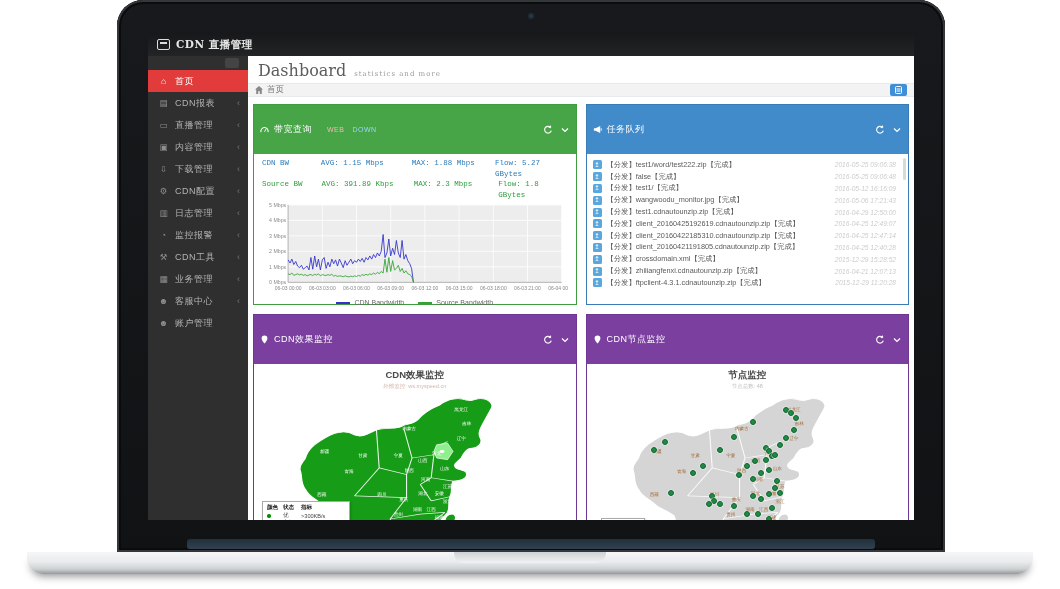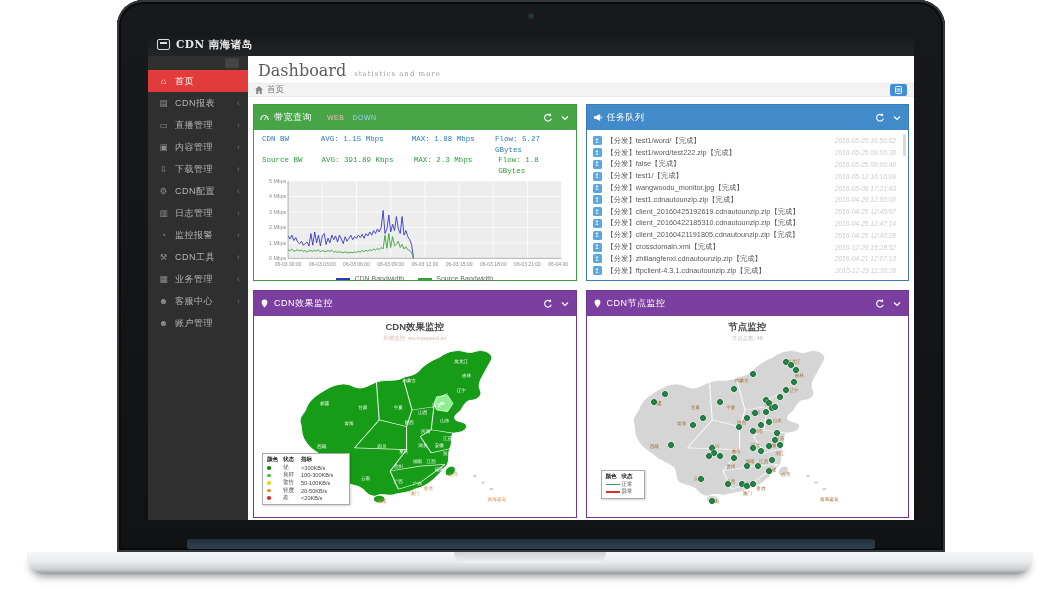--- a/index.html
+++ b/index.html
@@ -60,21 +60,21 @@
             display:flex;align-items:center;padding:0 7px;gap:4px;color:#777;font-size:8.5px;}
   .crumb-home{width:8px;height:8px;fill:#888;}
   .crumb-btn{margin-left:auto;width:17px;height:12px;background:#3f8fd8;border:none;border-radius:2px;
              display:flex;align-items:center;justify-content:center;padding:0;}
   .crumb-btn svg{width:7px;height:8px;}
 
   .content{padding:7px 5px;display:grid;grid-template-columns:1fr 1fr;gap:9px;flex:1;}
 
   
   .panel{border:1px solid;display:flex;flex-direction:column;background:#fff;min-width:0;}
-  .p-head{height:17px;display:flex;align-items:center;gap:5px;padding:4px 6px;color:#fff;flex:none;}
+  .p-head{height:17px;display:flex;align-items:center;gap:5px;padding:16px 6px;color:#fff;flex:none;}
   .p-title{font-size:9px;letter-spacing:.5px;}
   .p-ico{width:9px;height:9px;flex:none;}
   .p-actions{margin-left:auto;display:flex;gap:7px;align-items:center;}
   .p-actions button{background:none;border:none;padding:0;width:10px;height:10px;}
   .p-actions svg{width:10px;height:10px;display:block;}
   .panel.green{border-color:#3f9d3f;}  .panel.green  .p-head{background:#47a447;}
   .panel.blue{border-color:#3a7cb5;}   .panel.blue   .p-head{background:#418bca;}
   .panel.purple{border-color:#6f3693;} .panel.purple .p-head{background:#7b3fa0;}
   .bw-tabs{display:flex;gap:8px;margin-left:10px;}
   .bw-tab{font-size:7px;background:none;border:none;padding:0;letter-spacing:.5px;}
@@ -129,21 +129,21 @@
 
 <div class="stage">
   <div class="bezel">
     <div class="camera"></div>
     <div class="hinge"></div>
   </div>
 
   <div class="app">
     <div class="topbar">
       <span class="applogo"></span>
-      <span class="t">CDN 南海诸岛</span>
+      <span class="t">CDN 直播管理</span>
     </div>
 
     <div class="approw">
       <div class="sidebar">
         <div class="sb-gap">
             <button class="sb-toggle"></button>
           </div>
         <div class="sb-items">
 
         <div class="sb-item active">
@@ -333,25 +333,20 @@
                   </button>
                 <button>
                     <svg viewBox="0 0 10 10">
                       <polyline points="2,3.5 5,6.5 8,3.5" fill="none" stroke="#fff" stroke-width="1.2"></polyline>
                     </svg>
                   </button>
               </span>
             </div>
             <div class="task-body">
 
-            <div class="task-row">
-                  <span class="task-ico"></span>
-                  <span class="task-text">【分发】test1/word/【完成】</span>
-                  <span class="task-time">2016-05-25 16:56:02</span>
-                </div>
                 <div class="task-row">
                   <span class="task-ico"></span>
                   <span class="task-text">【分发】test1/word/test222.zip【完成】</span>
                   <span class="task-time">2016-05-25 09:06:38</span>
                 </div>
                 <div class="task-row">
                   <span class="task-ico"></span>
                   <span class="task-text">【分发】false【完成】</span>
                   <span class="task-time">2016-05-25 09:06:48</span>
                 </div>

